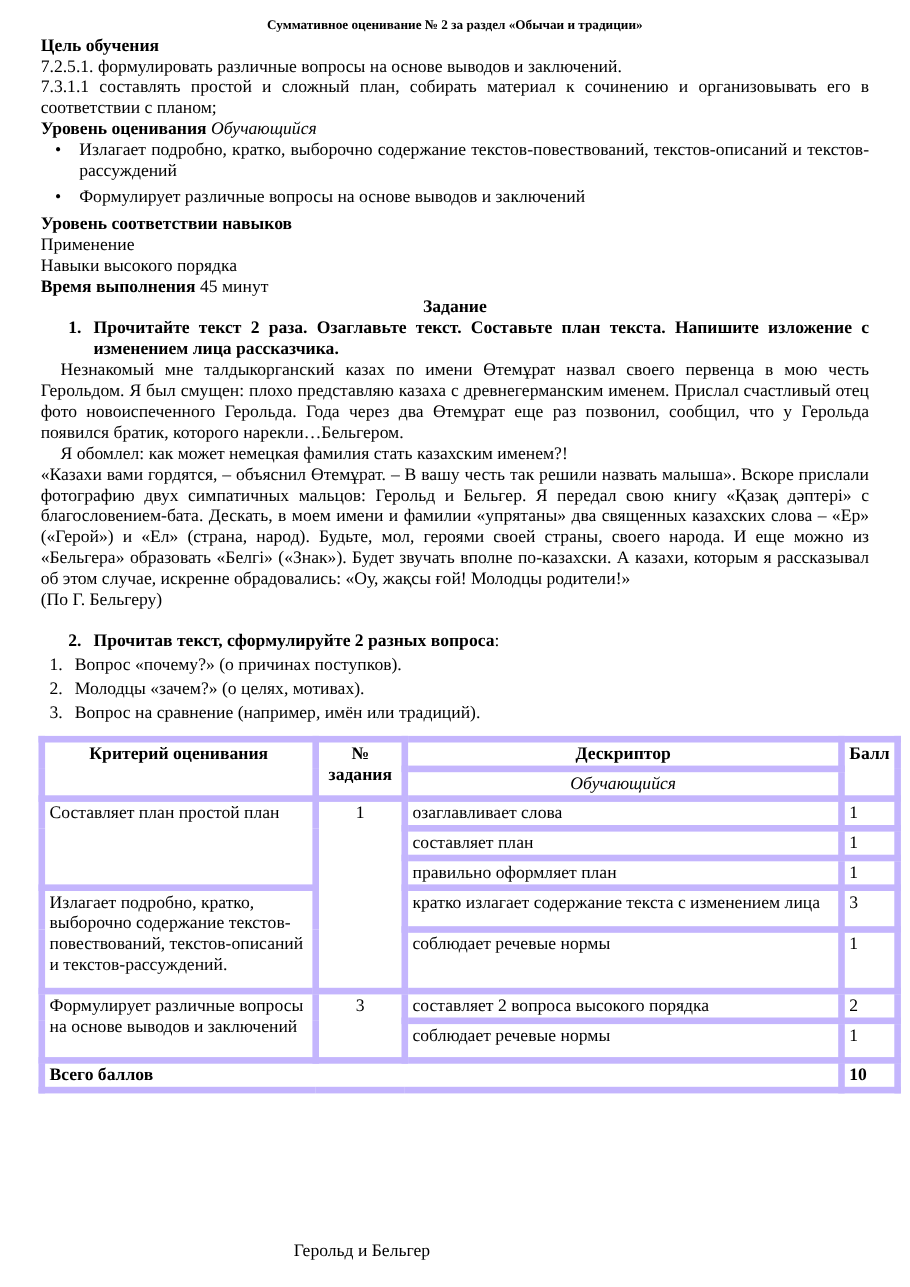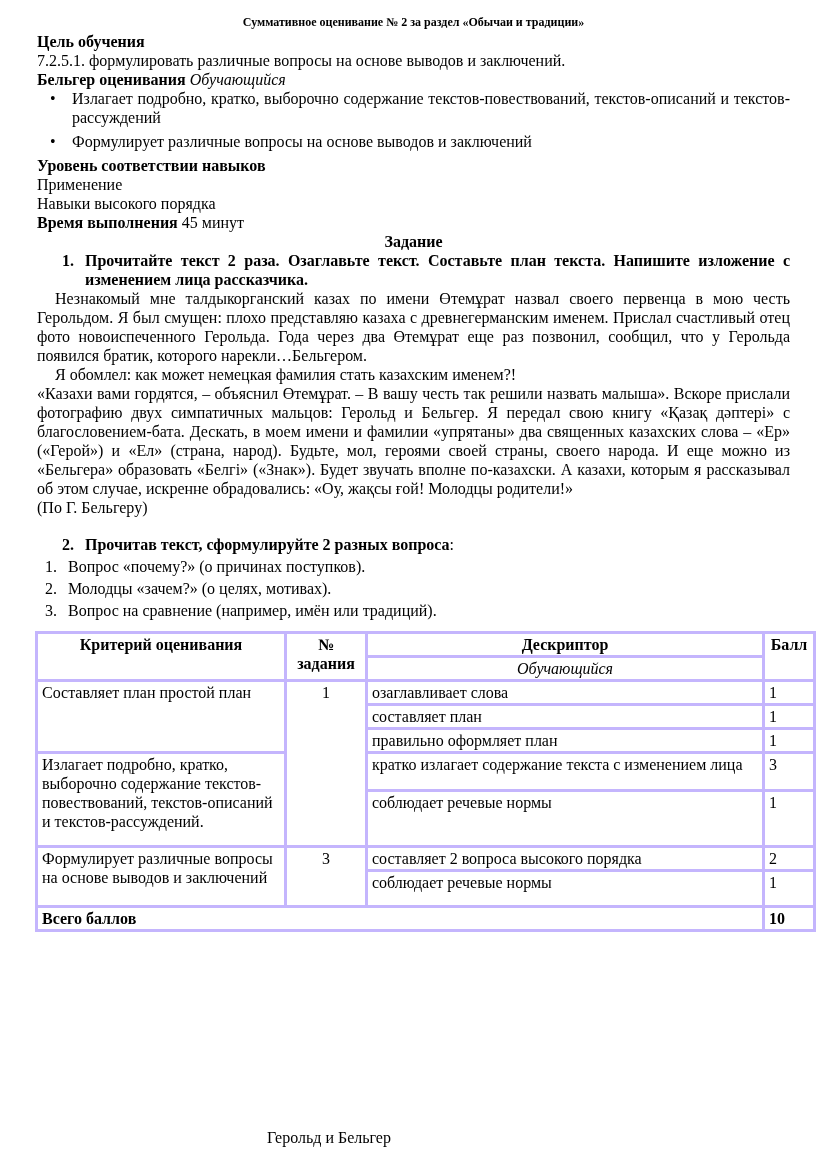--- a/index.html
+++ b/index.html
@@ -86,21 +86,21 @@
     margin-top: 11px;
     margin-left: -2px;
     table-layout: fixed;
     width: 780px;
   }
   table.rubric col.c1 { width: 249px; }
   table.rubric col.c2 { width: 81px; }
   table.rubric col.c3 { width: 397px; }
   table.rubric col.c4 { width: 51px; }
   table.rubric th, table.rubric td {
-    border: 3px solid #c4b5fd;
+    border: 6px solid #c4b5fd;
     padding: 1px 4px;
     vertical-align: top;
     font-size: 16px;
     line-height: 19px;
     overflow: hidden;
   }
   table.rubric th { font-weight: bold; text-align: center; padding: 1px 2px; }
   table.rubric th.sub { font-weight: normal; font-style: italic; }
   td.taskno { text-align: center; }
   tr.h1 { height: 21px; }
@@ -126,22 +126,23 @@
 </head>
 <body>
 
 <div class="page">
 
   <h1 class="title">Суммативное оценивание № 2 за раздел «Обычаи и традиции»</h1>
 
 
   <p class="line bold">Цель обучения</p>
   <p class="line just">7.2.5.1. формулировать различные вопросы на основе выводов и заключений.</p>
-
-  <p class="line"><span class="bold">Бельгер оценивания</span> <span class="italic">Обучающийся</span></p>
+  <p class="line just">7.3.1.1 составлять простой и сложный план, собирать материал к сочинению и организовывать его в соответствии с планом;</p>
+
+  <p class="line"><span class="bold">Уровень оценивания</span> <span class="italic">Обучающийся</span></p>
 
   <ul class="bullets">
     <li><span class="bullet-glyph">•</span><span>Излагает подробно, кратко, выборочно содержание текстов-повествований, текстов-описаний и текстов-рассуждений</span></li>
     <li><span class="bullet-glyph">•</span><span>Формулирует различные вопросы на основе выводов и заключений</span></li>
   </ul>
 
   <p class="line bold">Уровень соответствии навыков</p>
   <p class="line">Применение</p>
   <p class="line">Навыки высокого порядка</p>
 

